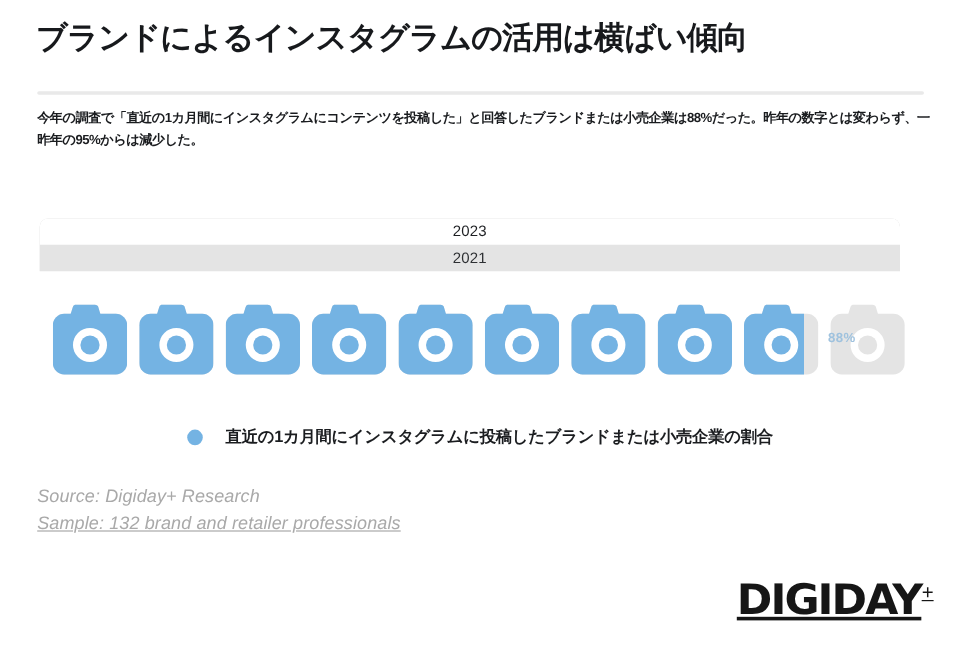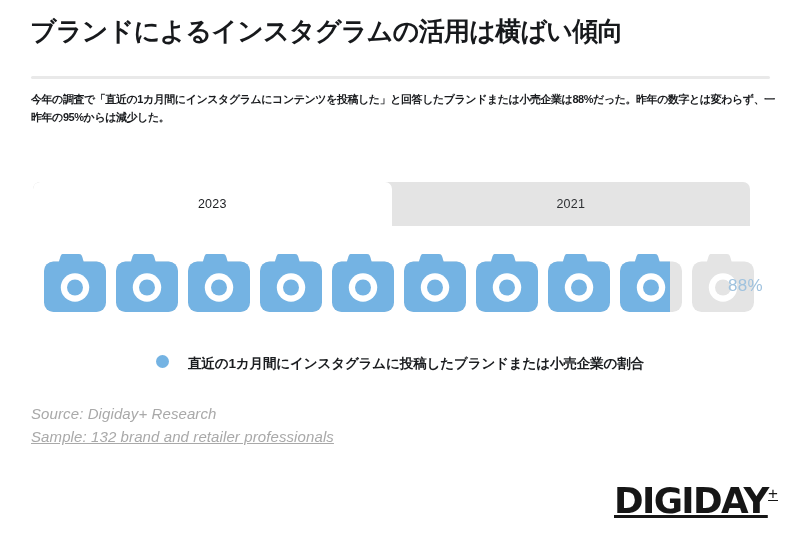--- a/index.html
+++ b/index.html
@@ -62,20 +62,21 @@
   .tabs {
     position: absolute;
     left: 33px;
     top: 182px;
     width: 717px;
     height: 44px;
     background: #e4e4e4;
     border-radius: 7px 7px 0 0;
     display: flex;
     overflow: hidden;
+    flex-direction: column;
   }
   .tab {
     flex: 1 1 0;
     display: flex;
     align-items: center;
     justify-content: center;
     font-size: 12.5px;
     color: #2e3033;
     letter-spacing: 0.2px;
     background: transparent;
@@ -117,36 +118,36 @@
   .cam-fill {
     position: absolute;
     top: 0;
     left: 0;
     height: 64px;
     overflow: hidden;
   }
 
   .pct-label {
     position: absolute;
-    left: 728px;
+    left: 690px;
     top: 276px;
-    font-size: 17px;
-    font-weight: normal;
+    font-size: 11px;
+    font-weight: bold;
     color: #9fc2de;
     letter-spacing: 0.3px;
   }
 
   
   .legend {
     position: absolute;
     left: 0;
     top: 355px;
     width: 800px;
     display: flex;
-    align-items: flex-start;
+    align-items: center;
     justify-content: center;
   }
   .legend-dot {
     width: 13px;
     height: 13px;
     border-radius: 50%;
     background: #74b3e3;
     margin-right: 19px;
     flex: 0 0 auto;
   }

